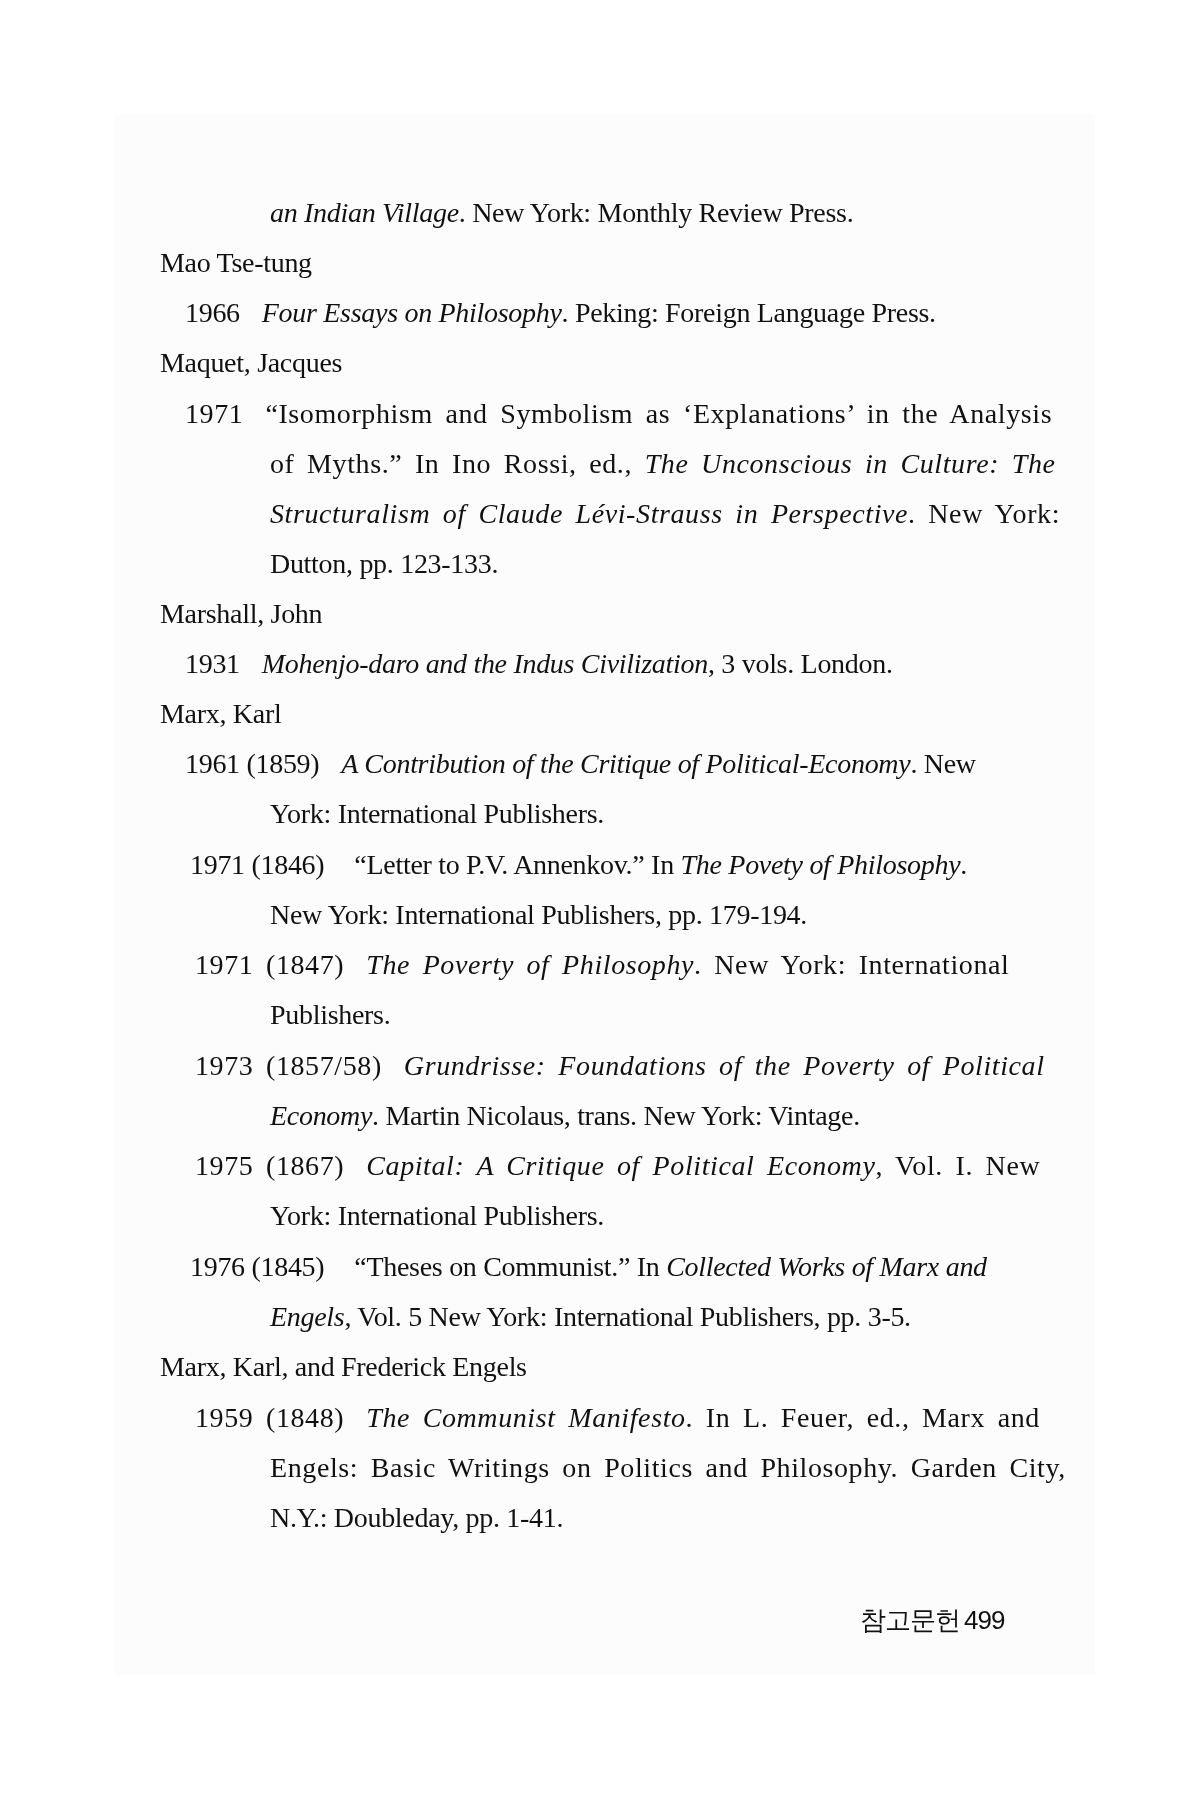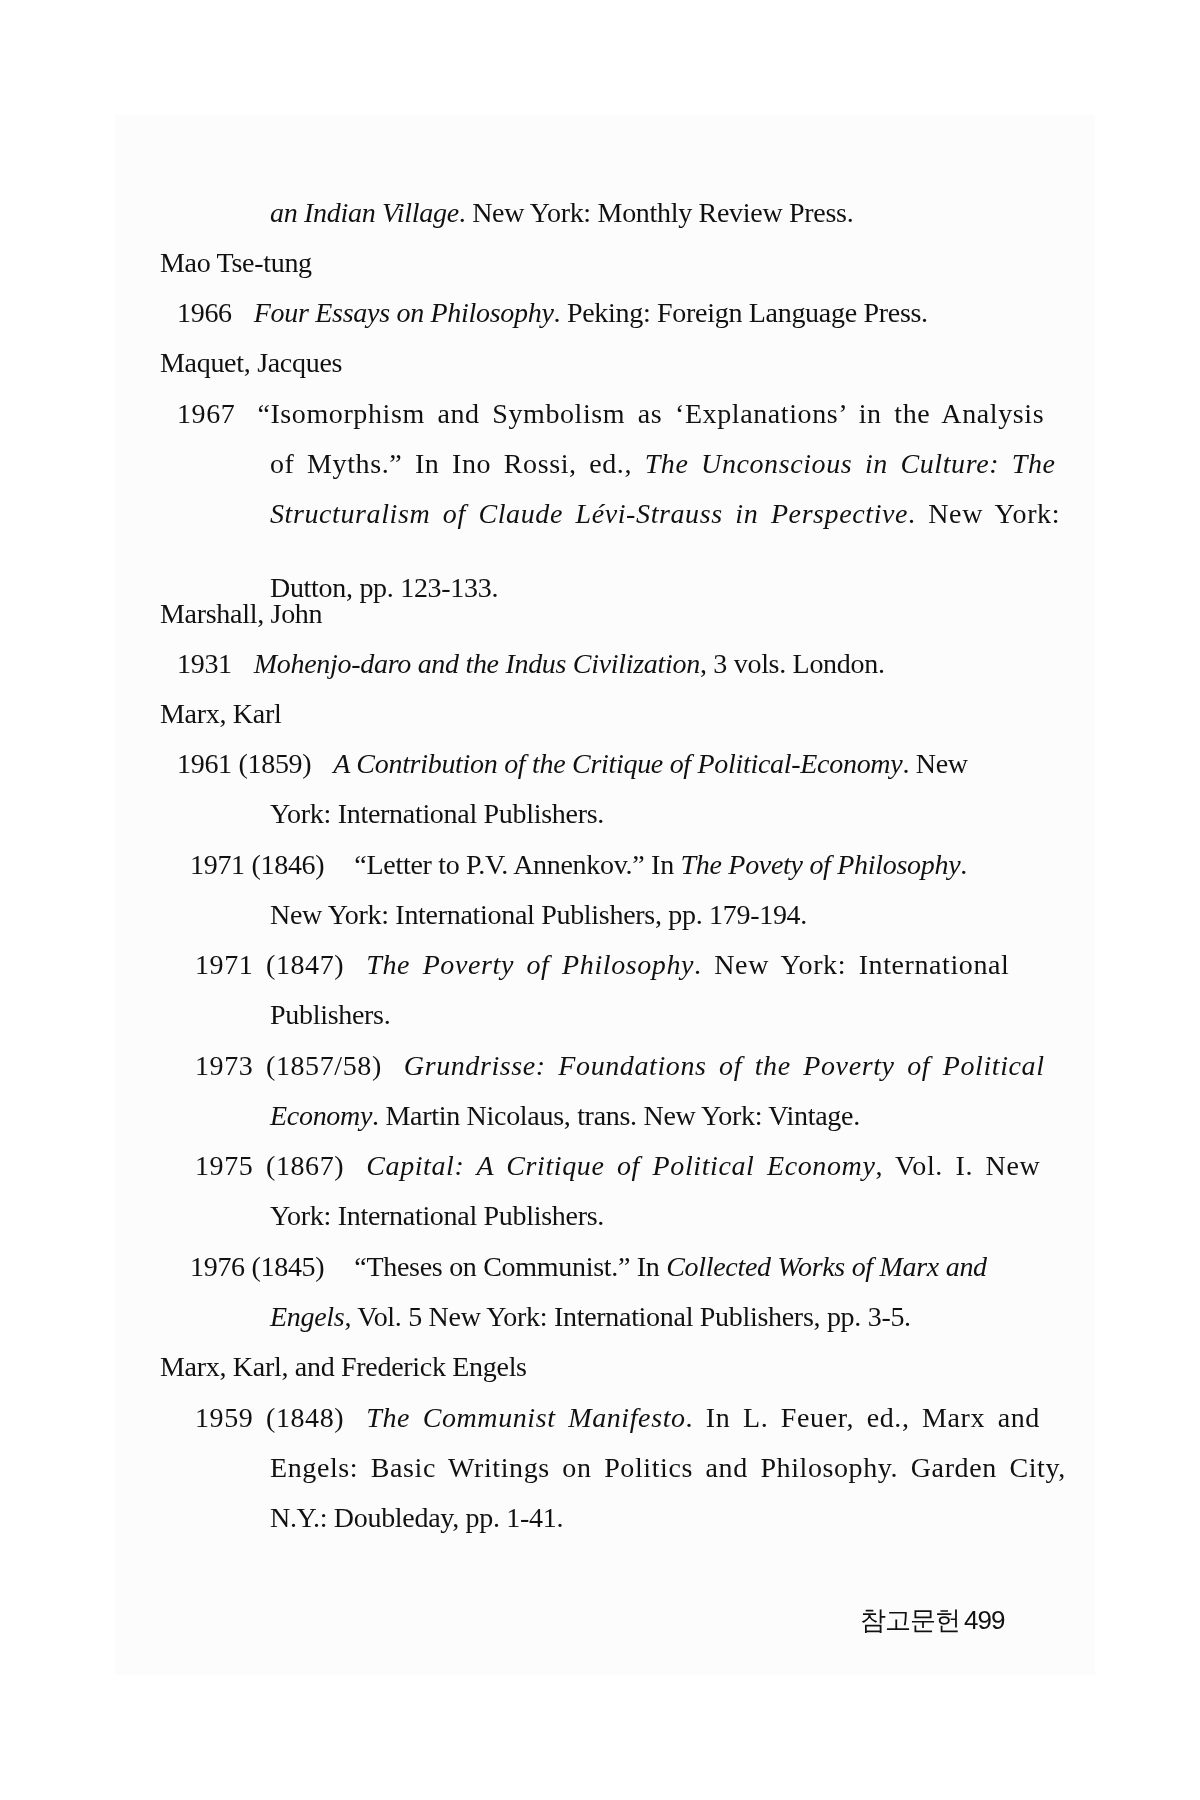--- a/index.html
+++ b/index.html
@@ -9,21 +9,21 @@
   }
   .page {
     position: absolute; left: 115px; top: 115px; width: 980px; height: 1560px;
     background: #fcfcfc;
   }
   .line {
     position: absolute; font-size: 28px; line-height: 34px; white-space: nowrap;
     letter-spacing: -0.3px;
   }
   .author { left: 160px; }
-  .year   { left: 177px; }
+  .year   { left: 185px; }
   .cont   { left: 270px; }
   .just   { letter-spacing: 0.6px; word-spacing: 5px; }
   i { font-style: italic; }
   .footer {
     position: absolute; left: 860px; top: 1604px; font-size: 26px; line-height: 32px;
     font-family: "DejaVu Sans", sans-serif; letter-spacing: -1px;
   }
   .footer .num { margin-left: 4px; font-family: "Liberation Sans", sans-serif; }
   .gap { display: inline-block; width: 22px; }
 </style>
@@ -31,24 +31,24 @@
 <body>
 
 <div class="page"></div>
 
 <div class="line cont" style="top:196px"><i>an Indian Village</i><span>. New York: Monthly Review Press.</span></div>
 
 <div class="line author" style="top:246px">Mao Tse-tung</div>
 <div class="line year" style="top:296px"><span>1966</span><span class="gap"></span><i>Four Essays on Philosophy</i><span>. Peking: Foreign Language Press.</span></div>
 
 <div class="line author" style="top:346px">Maquet, Jacques</div>
-<div class="line year just" style="top:397px"><span>1967</span><span class="gap"></span><span>“Isomorphism and Symbolism as ‘Explanations’ in the Analysis</span></div>
+<div class="line year just" style="top:397px"><span>1971</span><span class="gap"></span><span>“Isomorphism and Symbolism as ‘Explanations’ in the Analysis</span></div>
 <div class="line cont just" style="top:447px"><span>of Myths.” In Ino Rossi, ed., </span><i>The Unconscious in Culture: The</i></div>
 <div class="line cont just" style="top:497px"><i>Structuralism of Claude Lévi-Strauss in Perspective</i><span>. New York:</span></div>
-<div class="line cont" style="top:571px">Dutton, pp. 123-133.</div>
+<div class="line cont" style="top:547px">Dutton, pp. 123-133.</div>
 
 <div class="line author" style="top:597px">Marshall, John</div>
 <div class="line year" style="top:647px"><span>1931</span><span class="gap"></span><i>Mohenjo-daro and the Indus Civilization</i><span>, 3 vols. London.</span></div>
 
 <div class="line author" style="top:697px">Marx, Karl</div>
 
 <div class="line year" style="top:747px"><span>1961 (1859)</span><span class="gap"></span><i>A Contribution of the Critique of Political-Economy</i><span>. New</span></div>
 <div class="line cont" style="top:797px">York: International Publishers.</div>
 
 <div class="line" style="top:848px; left:190px"><span>1971 (1846)</span><span class="gap" style="width:30px"></span><span>“Letter to P.V. Annenkov.” In </span><i>The Povety of Philosophy</i><span>.</span></div>

